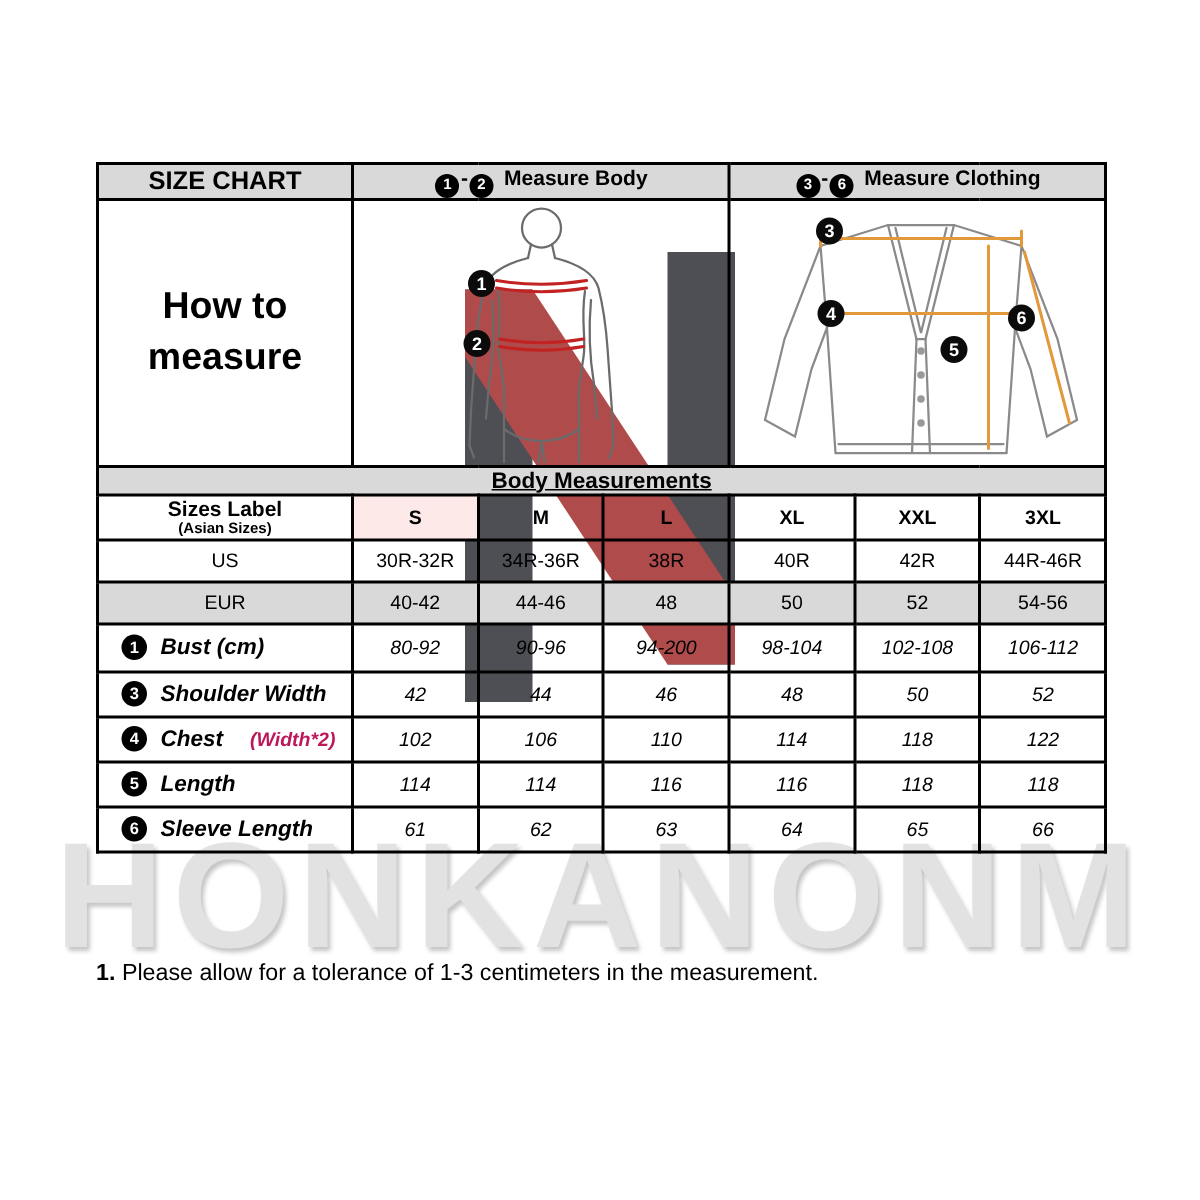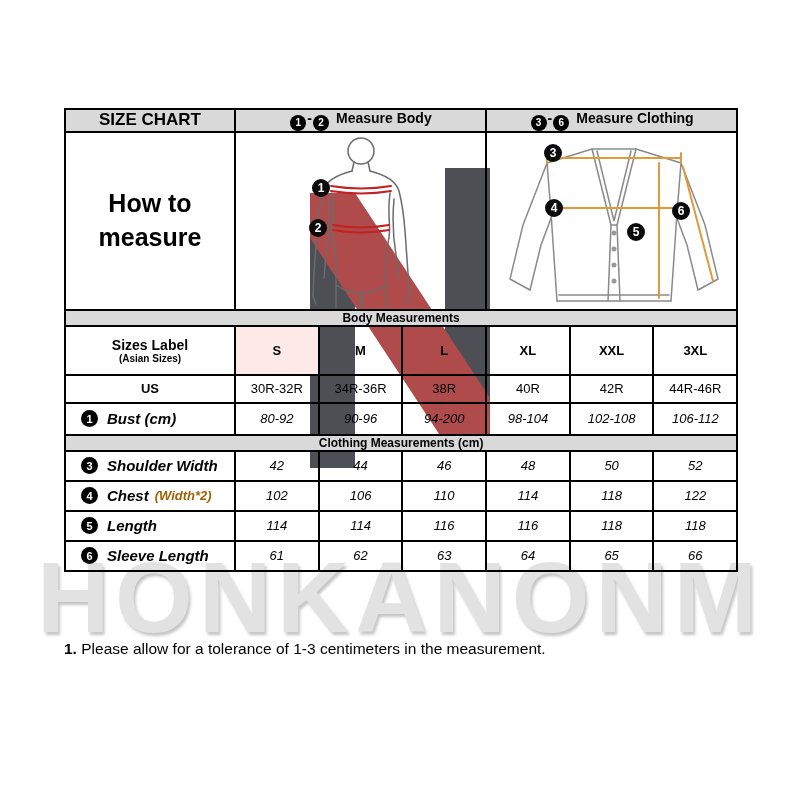--- a/index.html
+++ b/index.html
@@ -21,48 +21,48 @@
   .size-chart td {
     border:2px solid #000; text-align:center; vertical-align:middle;
     font-size:13px; padding:0 2px; background:transparent;
   }
   .bg-gray { background:#d9d9d9 !important; }
   .bg-pink { background:#fce9e8 !important; }
 
   .r-head td { height:20px; font-weight:bold; font-size:14px; }
   .r-head .title-cell { font-size:17px; }
   .r-illus td { height:178px; }
-  .r-section td { height:16px; font-weight:bold; font-size:12px; }
-  .r-sizes td { height:49px; }
+  .r-section td { height:16px; font-weight:bold; font-size:15px;text-decoration:underline; }
+  .r-sizes td { height:30px; }
   .r-us td, .r-eur td { height:28px; }
   .r-bust td { height:32px; }
   .r-meas td { height:30px; }
 
   .howto { font-size:25px; font-weight:bold; line-height:1.35; padding:0 20px; }
   .szl { font-weight:bold; font-size:14px; }
   .szsub { font-weight:bold; font-size:10px;text-align:center; }
   .sz { font-weight:bold; font-size:15px; }
-  .rowlab { font-weight:bold; font-size:15px;margin-top:42px; }
+  .rowlab { font-weight:normal; font-size:15px;margin-top:42px; }
   .it { font-style:italic; }
 
   .hb {
     display:inline-flex; width:16px; height:16px; border-radius:50%;
     background:#000; color:#fff; font-size:10px; font-weight:bold;
     align-items:center; justify-content:center; vertical-align:-3px; margin:0 1px;
   }
   .hsp { margin-left:6px; }
 
   .lab-flex { display:flex; align-items:center; text-align:left; padding-left:13px;
               font-weight:bold; font-style:italic; font-size:15px; }
   .cb {
     display:inline-flex; flex:none; width:17px; height:17px; border-radius:50%;
     background:#000; color:#fff; font-size:11px; font-weight:bold; font-style:normal;
     align-items:center; justify-content:center; margin-right:9px;
   }
-  .chest-note { color:#a16207; font-size:13px; margin-left:6px; }
+  .chest-note { color:#be185d; font-size:13px; margin-left:18px; }
 
   .illus-wrap { position:relative; width:246px; height:176px; margin:0 auto; }
   .fig-badge {
     position:absolute; width:18px; height:18px; border-radius:50%;
     background:#0b0b0b; color:#fff; font-size:12px; font-weight:bold;
     display:flex; align-items:center; justify-content:center; z-index:2;
   }
 
   .notes { position:absolute; left:64px; top:639px; width:678px; z-index:1; }
   .notes p { font-size:15.5px; line-height:1.32; margin-bottom:5px; }
@@ -191,42 +191,45 @@
     <tr class="r-us">
       <td class="rowlab">US</td>
       <td>30R-32R</td>
       <td>34R-36R</td>
       <td>38R</td>
       <td>40R</td>
       <td>42R</td>
       <td>44R-46R</td>
     </tr>
 
+    <tr class="r-eur">
+      <td class="rowlab bg-gray">EUR</td>
+      <td class="bg-gray">40-42</td>
+      <td class="bg-gray">44-46</td>
+      <td class="bg-gray">48</td>
+      <td class="bg-gray">50</td>
+      <td class="bg-gray">52</td>
+      <td class="bg-gray">54-56</td>
+    </tr>
 
     <tr class="r-bust">
       <td>
         <div class="lab-flex">
           <span class="cb">1</span>
           <span>Bust (cm)</span>
         </div>
       </td>
       <td class="it">80-92</td>
       <td class="it">90-96</td>
       <td class="it">94-200</td>
       <td class="it">98-104</td>
       <td class="it">102-108</td>
       <td class="it">106-112</td>
     </tr>
 
-    <tr class="r-section">
-      <td colspan="7" class="bg-gray">
-        <span>Clothing Measurements</span>
-        <span>(cm)</span>
-      </td>
-    </tr>
 
     <tr class="r-meas">
       <td>
         <div class="lab-flex">
           <span class="cb">3</span>
           <span>Shoulder Width</span>
         </div>
       </td>
       <td class="it">42</td>
       <td class="it">44</td>

